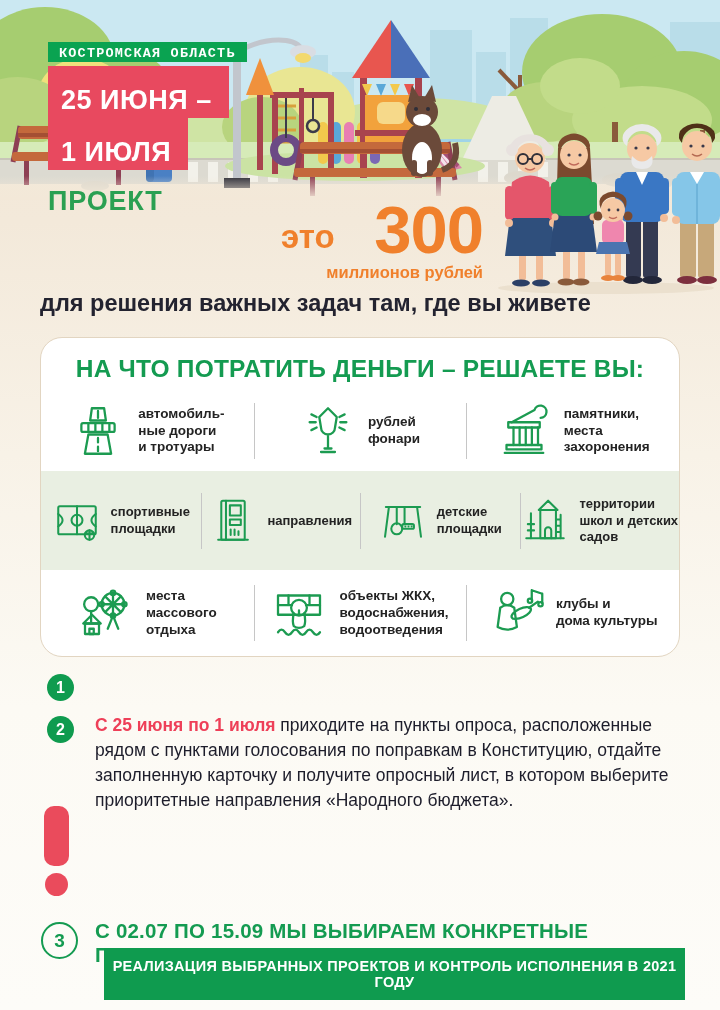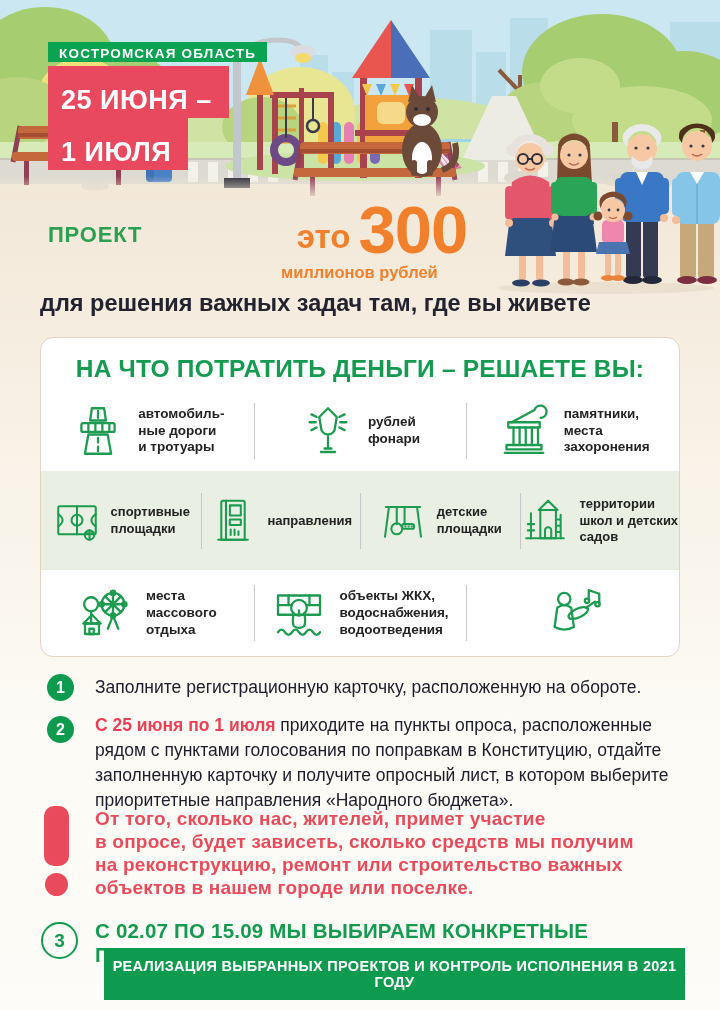--- a/index.html
+++ b/index.html
@@ -3,37 +3,37 @@
 <meta charset="utf-8">
 <style>
   html,body{margin:0;padding:0;}
   body{width:720px;font-family:"Liberation Sans","DejaVu Sans",sans-serif;}
   .poster{position:relative;width:720px;height:1010px;overflow:hidden;
     background:linear-gradient(180deg,#f2e6d6 0%,#f3e9da 22%,#f8f2e7 45%,#fcfaf4 70%,#fdfcf8 100%);}
   .hero-svg{position:absolute;left:0;top:0;width:720px;height:200px;display:block;}
   .family-svg{position:absolute;left:492px;top:88px;width:228px;height:206px;display:block;}
 
   .badge-region{position:absolute;left:48px;top:42px;background:#0aa351;color:#fff;
-    font-weight:bold;font-size:13.5px;letter-spacing:1.2px;padding:4px 11px 1px 11px;}
+    font-weight:bold;font-size:13.5px;letter-spacing:1.2px;padding:4px 11px 1px 11px;font-family:Liberation Mono, monospace;}
   .badge-dates{position:absolute;left:48px;top:66px;}
   .badge-dates .line{display:table;background:#e8495f;color:#fff;font-weight:bold;
     font-size:27px;letter-spacing:.5px;padding:21px 17px 4px 13px;line-height:1.0;}
 
-  .kicker{position:absolute;left:48px;top:186px;color:#2aa052;font-weight:bold;font-size:22px;letter-spacing:.8px;margin-top:36px;}
+  .kicker{position:absolute;left:48px;top:186px;color:#2aa052;font-weight:bold;font-size:27px;letter-spacing:.8px;}
   .project-name{position:absolute;left:46px;top:206px;color:#f0802c;font-weight:bold;
     font-size:38px;line-height:1.04;letter-spacing:.5px;white-space:pre-line;}
   .amount{position:absolute;left:281px;top:198px;width:202px;}
-  .amount-top{display:flex;align-items:flex-end;justify-content:center;}
+  .amount-top{display:flex;align-items:flex-end;justify-content:space-between;}
   .amount-prefix{color:#f0802c;font-weight:bold;font-size:33px;line-height:1;margin:0 8px 9px 0;}
   .amount-number{color:#f0802c;font-weight:bold;font-size:67px;line-height:.95;letter-spacing:-1px;}
-  .amount-units{color:#f0802c;font-weight:bold;font-size:16.5px;text-align:left;margin-top:1px;}
+  .amount-units{color:#f0802c;font-weight:bold;font-size:16.5px;text-align:right;margin-top:1px;}
   .tagline{position:absolute;left:40px;top:290px;width:650px;color:#232330;font-weight:bold;font-size:23.5px;}
 
   .card{position:absolute;left:40px;top:337px;width:640px;height:320px;background:#ffffff;
-    border:1.5px solid #e2d5c1;border-radius:13px;overflow:hidden;box-sizing:border-box;
+    border:1.5px solid #e2d5c1;border-radius:22px;overflow:hidden;box-sizing:border-box;
     display:flex;flex-direction:column;}
   .card-title{color:#149b51;font-weight:bold;font-size:24.5px;text-align:center;
     letter-spacing:.2px;padding:17px 0 8px 0;}
   .icons-row{display:flex;align-items:flex-start;}
   .row-1{height:86px;}
   .row-2{height:107px;background:#e9efe2;}
   .row-3{height:92px;}
   .cell{flex:1;display:flex;align-items:center;justify-content:center;gap:12px;position:relative;height:100%;}
   .row-1 .cell + .cell::before,.row-3 .cell + .cell::before,.row-2 .cell + .cell::before{
     content:"";position:absolute;left:0;top:50%;transform:translateY(-50%);
@@ -484,41 +484,38 @@
       <div class="cell">
         <svg class="icon" width="56" height="56" viewBox="0 0 64 64">
           <circle cx="22" cy="16" r="7"></circle>
           <path d="M14 26 q8 -6 16 0 l3 22 q-11 6 -22 0 z"></path>
           <ellipse cx="38" cy="32" rx="12" ry="5" transform="rotate(-25 38 32)"></ellipse>
           <path d="M47 26 L57 19"></path>
           <path d="M50 6 L62 10 M50 6 V17 M62 10 V21"></path>
           <circle cx="48" cy="18" r="2.5"></circle>
             <circle cx="60" cy="22" r="2.5"></circle>
         </svg>
+        <div class="cell-label">клубы и
+дома культуры</div>
       </div>
     </div>
   </div>
 
   <div class="step-num step1-num">1</div>
-  <div class="step1-text">Заполните регистрационную карточку, расположенную на обороте.</div>
 
   <div class="step-num step2-num">2</div>
   <div class="step2-text">
     <span class="step2-highlight">С 25 июня по 1 июля</span><span class="pre"> приходите на пункты опроса, расположенные
 рядом с пунктами голосования по поправкам в Конституцию, отдайте
 заполненную карточку и получите опросный лист, в котором выберите
 приоритетные направления «Народного бюджета».</span>
   </div>
 
   <div class="warn-mark">
     <div class="warn-bar"></div>
     <div class="warn-dot"></div>
   </div>
-  <div class="warn-text pre">От того, сколько нас, жителей, примет участие
-в опросе, будет зависеть, сколько средств мы получим
-на реконструкцию, ремонт или строительство важных
-объектов в нашем городе или поселке.</div>
 
   <div class="step3-num">3</div>
   <div class="step3-headline">С 02.07 ПО 15.09 МЫ ВЫБИРАЕМ КОНКРЕТНЫЕ ПРОЕКТЫ</div>
   <div class="step3-banner">РЕАЛИЗАЦИЯ ВЫБРАННЫХ ПРОЕКТОВ И КОНТРОЛЬ ИСПОЛНЕНИЯ В 2021 ГОДУ</div>
 
 </div>
 
 </body></html>

